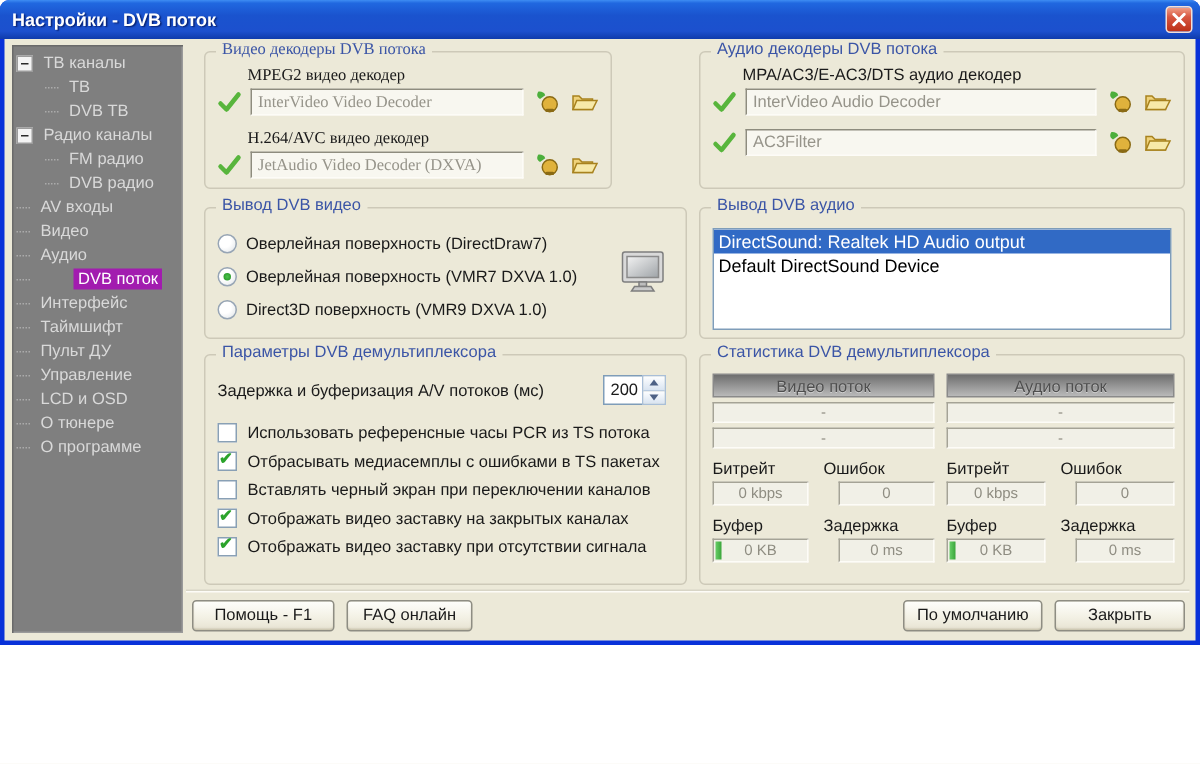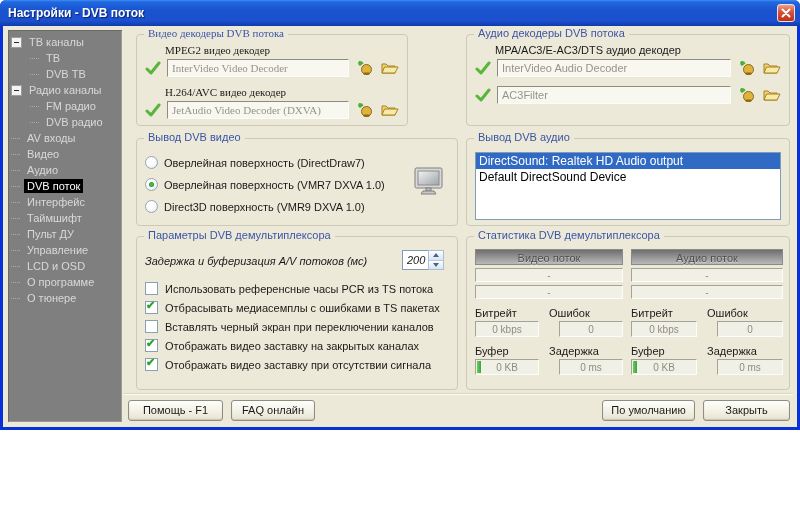--- a/index.html
+++ b/index.html
@@ -20,21 +20,21 @@
   
   .sidebar{position:absolute;left:5px;top:4px;width:114px;height:392px;background:#7F7F7F;
     box-shadow:inset 1px 1px 0 #6A6A6A, inset -1px -1px 0 #9A9A9A;padding-top:4px;box-sizing:border-box;}
   .tree-row{height:16px;display:flex;align-items:center;font-size:11px;color:#D9D9D9;padding-left:3px;cursor:default;}
   .tree-row .expander{flex:0 0 9px;width:9px;height:9px;background:#F4F4F4;border:1px solid #9C9C9C;
     position:relative;margin-right:4px;box-sizing:content-box;}
   .tree-row .expander::after{content:"";position:absolute;left:2px;right:2px;top:4px;height:1px;background:#2A2A2A;}
   .tree-row .dots{flex:0 0 9px;height:0;border-top:1px dotted #ABABAB;margin-right:4px;}
   .tree-row.lvl1{padding-left:22px;}
   .tree-row .lbl{padding:1px 3px;white-space:nowrap;}
-  .tree-row .lbl.selected{background:#000000;color:#fff;}
+  .tree-row .lbl.selected{background:#a21caf;color:#fff;margin-left:25px;}
   
   .gbox{position:absolute;border:1px solid #CDC9B8;border-radius:4px;box-sizing:border-box;}
   .gbox>.gtitle{position:absolute;top:-8px;left:7px;background:#ECE9D8;padding:0 4px;
     font-size:11px;color:#3B55A6;white-space:nowrap;}
   
   .dec-label{margin:0 0 3px 28px;font-size:11px;color:#1A1A1A;}
   .dec-row{display:flex;align-items:center;margin:0 8px 9px 8px;gap:6px;}
   .xp-field{flex:1;height:18px;box-sizing:border-box;background:#F8F7F0;
     border:1px solid;border-color:#8E8C7E #FDFCF7 #FDFCF7 #8E8C7E;
     color:#96948A;font-size:11px;padding:2px 4px;overflow:hidden;white-space:nowrap;}
@@ -46,21 +46,21 @@
     background:radial-gradient(circle at 35% 35%,#fff 40%,#DDE2E6);position:relative;flex:0 0 11px;}
   .xp-radio.selected::after{content:"";position:absolute;left:3px;top:3px;width:5px;height:5px;border-radius:50%;
     background:radial-gradient(#4CC44C,#1F8C1F);}
   .monitor-ic{position:absolute;right:12px;top:26px;}
   
   .listbox{position:absolute;left:8px;right:8px;top:13px;height:68px;background:#fff;
     border:1px solid #7F9DB9;box-sizing:border-box;overflow:hidden;}
   .list-item{height:16px;line-height:16px;font-size:12px;color:#000;padding:0 3px;white-space:nowrap;}
   .list-item.selected{background:#316AC5;color:#fff;}
   
-  .delay-row{position:absolute;left:8px;top:14px;right:0;height:20px;font-size:11px;color:#1A1A1A;font-style:italic;}
+  .delay-row{position:absolute;left:8px;top:14px;right:0;height:20px;font-size:11px;color:#1A1A1A;}
   .delay-row .dlabel{line-height:20px;}
   .spinbox{position:absolute;left:257px;top:-1px;width:42px;height:20px;display:flex;}
   .spin-value{width:26px;background:#fff;border:1px solid #7F9DB9;border-right:none;
     font-size:11px;color:#1A1A1A;padding:3px 0 0 4px;box-sizing:border-box;}
   .spin-btns{width:16px;display:flex;flex-direction:column;border:1px solid #A9BFD8;box-sizing:border-box;}
   .spin-btn{flex:1;background:linear-gradient(180deg,#FDFEFF,#D9E4F1);display:flex;align-items:center;justify-content:center;cursor:pointer;}
   .spin-btn.up{border-bottom:1px solid #B9CBE0;}
   .arrow-up{width:0;height:0;border-left:3px solid transparent;border-right:3px solid transparent;border-bottom:4px solid #4D6185;}
   .arrow-down{width:0;height:0;border-left:3px solid transparent;border-right:3px solid transparent;border-top:4px solid #4D6185;}
   .cb-list{position:absolute;left:8px;top:42px;right:6px;}
@@ -161,25 +161,25 @@
         <div class="tree-row">
           <span class="dots"></span>
           <span class="lbl">Управление</span>
         </div>
         <div class="tree-row">
           <span class="dots"></span>
           <span class="lbl">LCD и OSD</span>
         </div>
         <div class="tree-row">
           <span class="dots"></span>
+          <span class="lbl">О тюнере</span>
+        </div>
+        <div class="tree-row">
+          <span class="dots"></span>
           <span class="lbl">О программе</span>
-        </div>
-        <div class="tree-row">
-          <span class="dots"></span>
-          <span class="lbl">О тюнере</span>
         </div>
       </div>
 
       <div class="gbox" style="left:133px;top:8px;width:272px;height:92px;padding-top:9px;font-family:Liberation Serif, serif;">
         <span class="gtitle">Видео декодеры DVB потока</span>
         <div class="dec-label">MPEG2 видео декодер</div>
         <div class="dec-row">
           <svg class="check-ic" viewBox="0 0 16 16">
             <path d="M2 9 L6 13 L14 3" fill="none" stroke="#58B53C" stroke-width="3" stroke-linecap="round" stroke-linejoin="round"></path>
           </svg>

